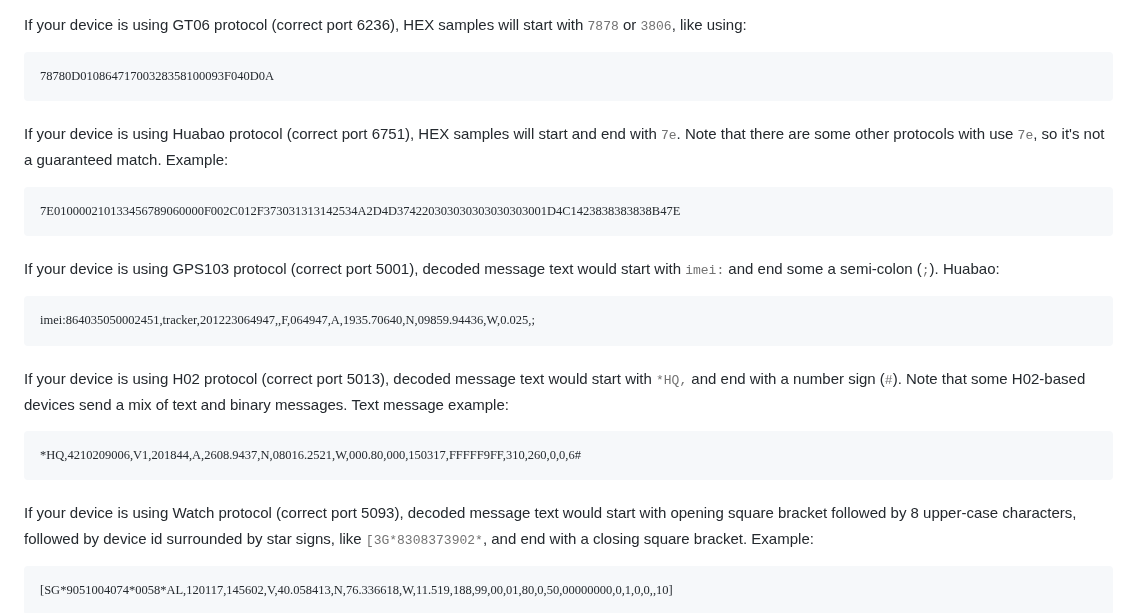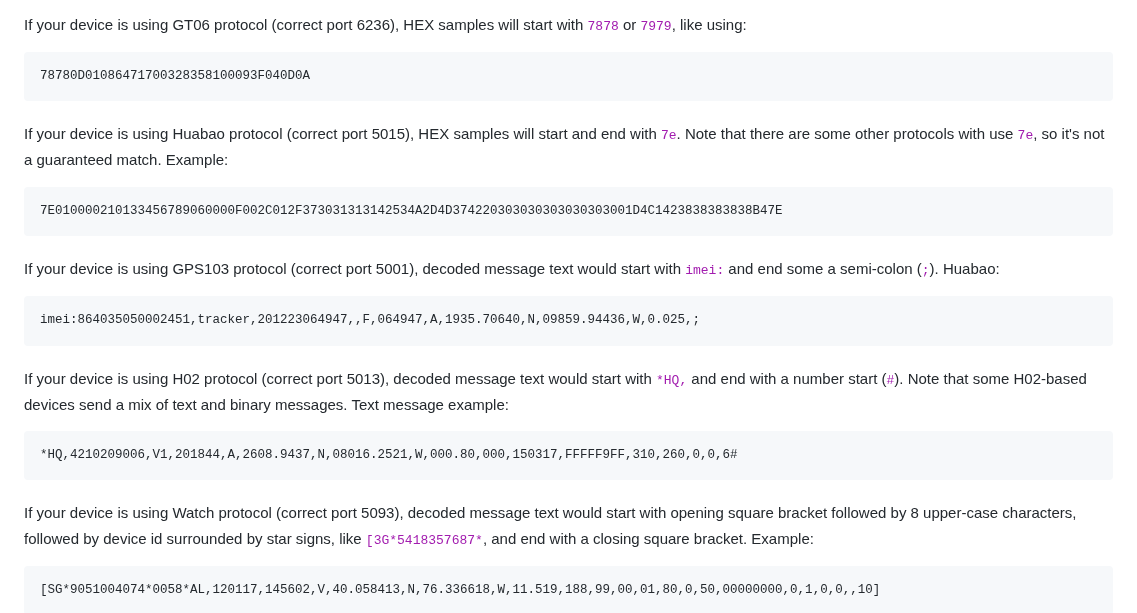--- a/index.html
+++ b/index.html
@@ -10,54 +10,54 @@
     margin: 0;
     padding: 12px 24px;
     background: #ffffff;
   }
   p {
     margin: 0 0 14px 0;
   }
   .code-inline {
     font-family: "Consolas", "Monaco", "Courier New", monospace;
     font-size: 13px;
-    color: #a21caf;
+    color: #737373;
     background: transparent;
   }
   .code-block {
-    font-family: Liberation Mono, monospace;
+    font-family: Liberation Serif, serif;
     font-size: 12.5px;
     color: #24292e;
     background: #f6f8fa;
     padding: 14px 16px;
     border-radius: 4px;
     margin: 0 0 20px 0;
     white-space: pre-wrap;
     word-break: break-all;
   }
 </style>
 </head>
 <body>
 
 <p>
-  <span>If your device is using GT06 protocol (correct port 6236), HEX samples will start with </span><span class="code-inline">7878</span><span> or </span><span class="code-inline">7979</span><span>, like using:</span>
+  <span>If your device is using GT06 protocol (correct port 6236), HEX samples will start with </span><span class="code-inline">7878</span><span> or </span><span class="code-inline">3806</span><span>, like using:</span>
 </p>
 <div class="code-block">78780D01086471700328358100093F040D0A</div>
 
 <p>
-  <span>If your device is using Huabao protocol (correct port 5015), HEX samples will start and end with </span><span class="code-inline">7e</span><span>. Note that there are some other protocols with use </span><span class="code-inline">7e</span><span>, so it's not a guaranteed match. Example:</span>
+  <span>If your device is using Huabao protocol (correct port 6751), HEX samples will start and end with </span><span class="code-inline">7e</span><span>. Note that there are some other protocols with use </span><span class="code-inline">7e</span><span>, so it's not a guaranteed match. Example:</span>
 </p>
 <div class="code-block">7E010000210133456789060000F002C012F373031313142534A2D4D374220303030303030303001D4C1423838383838B47E</div>
 
 <p>
   <span>If your device is using GPS103 protocol (correct port 5001), decoded message text would start with </span><span class="code-inline">imei:</span><span> and end some a semi-colon (</span><span class="code-inline">;</span><span>). Huabao:</span>
 </p>
 <div class="code-block">imei:864035050002451,tracker,201223064947,,F,064947,A,1935.70640,N,09859.94436,W,0.025,;</div>
 
 <p>
-  <span>If your device is using H02 protocol (correct port 5013), decoded message text would start with </span><span class="code-inline">*HQ,</span><span> and end with a number start (</span><span class="code-inline">#</span><span>). Note that some H02-based devices send a mix of text and binary messages. Text message example:</span>
+  <span>If your device is using H02 protocol (correct port 5013), decoded message text would start with </span><span class="code-inline">*HQ,</span><span> and end with a number sign (</span><span class="code-inline">#</span><span>). Note that some H02-based devices send a mix of text and binary messages. Text message example:</span>
 </p>
 <div class="code-block">*HQ,4210209006,V1,201844,A,2608.9437,N,08016.2521,W,000.80,000,150317,FFFFF9FF,310,260,0,0,6#</div>
 
 <p>
-  <span>If your device is using Watch protocol (correct port 5093), decoded message text would start with opening square bracket followed by 8 upper-case characters, followed by device id surrounded by star signs, like </span><span class="code-inline">[3G*5418357687*</span><span>, and end with a closing square bracket. Example:</span>
+  <span>If your device is using Watch protocol (correct port 5093), decoded message text would start with opening square bracket followed by 8 upper-case characters, followed by device id surrounded by star signs, like </span><span class="code-inline">[3G*8308373902*</span><span>, and end with a closing square bracket. Example:</span>
 </p>
 <div class="code-block">[SG*9051004074*0058*AL,120117,145602,V,40.058413,N,76.336618,W,11.519,188,99,00,01,80,0,50,00000000,0,1,0,0,,10]</div>
 
 </body></html>

